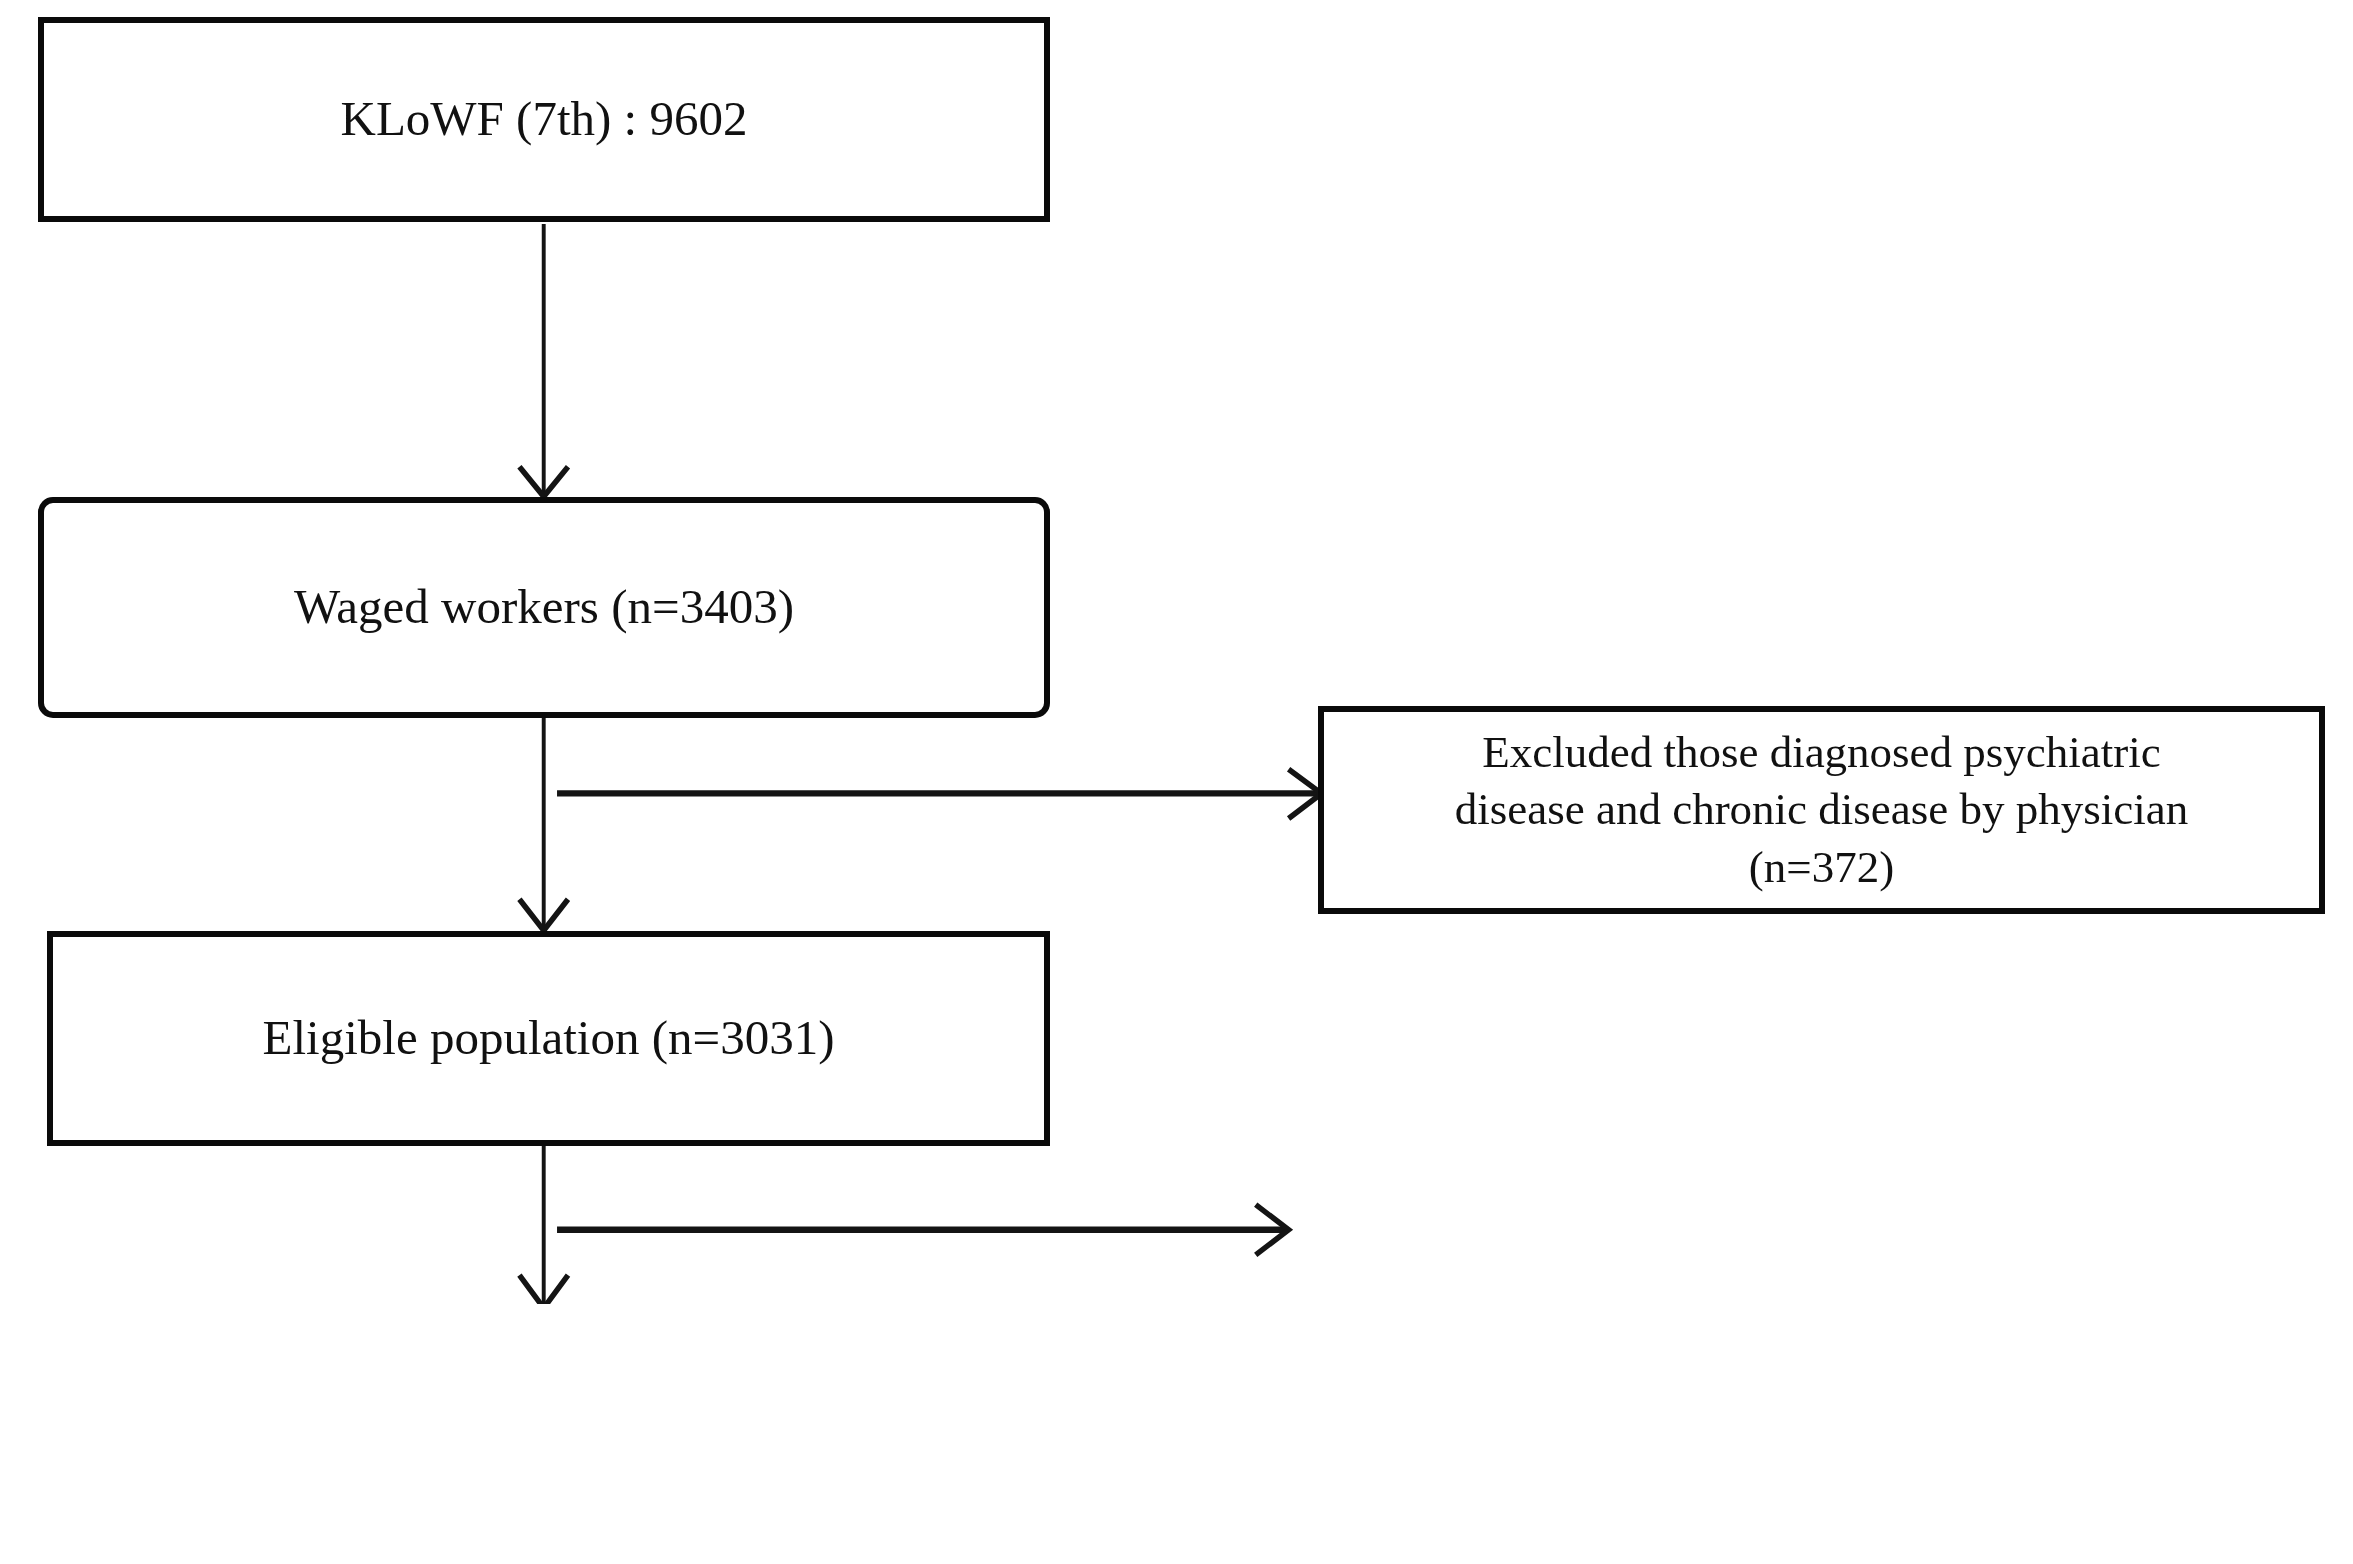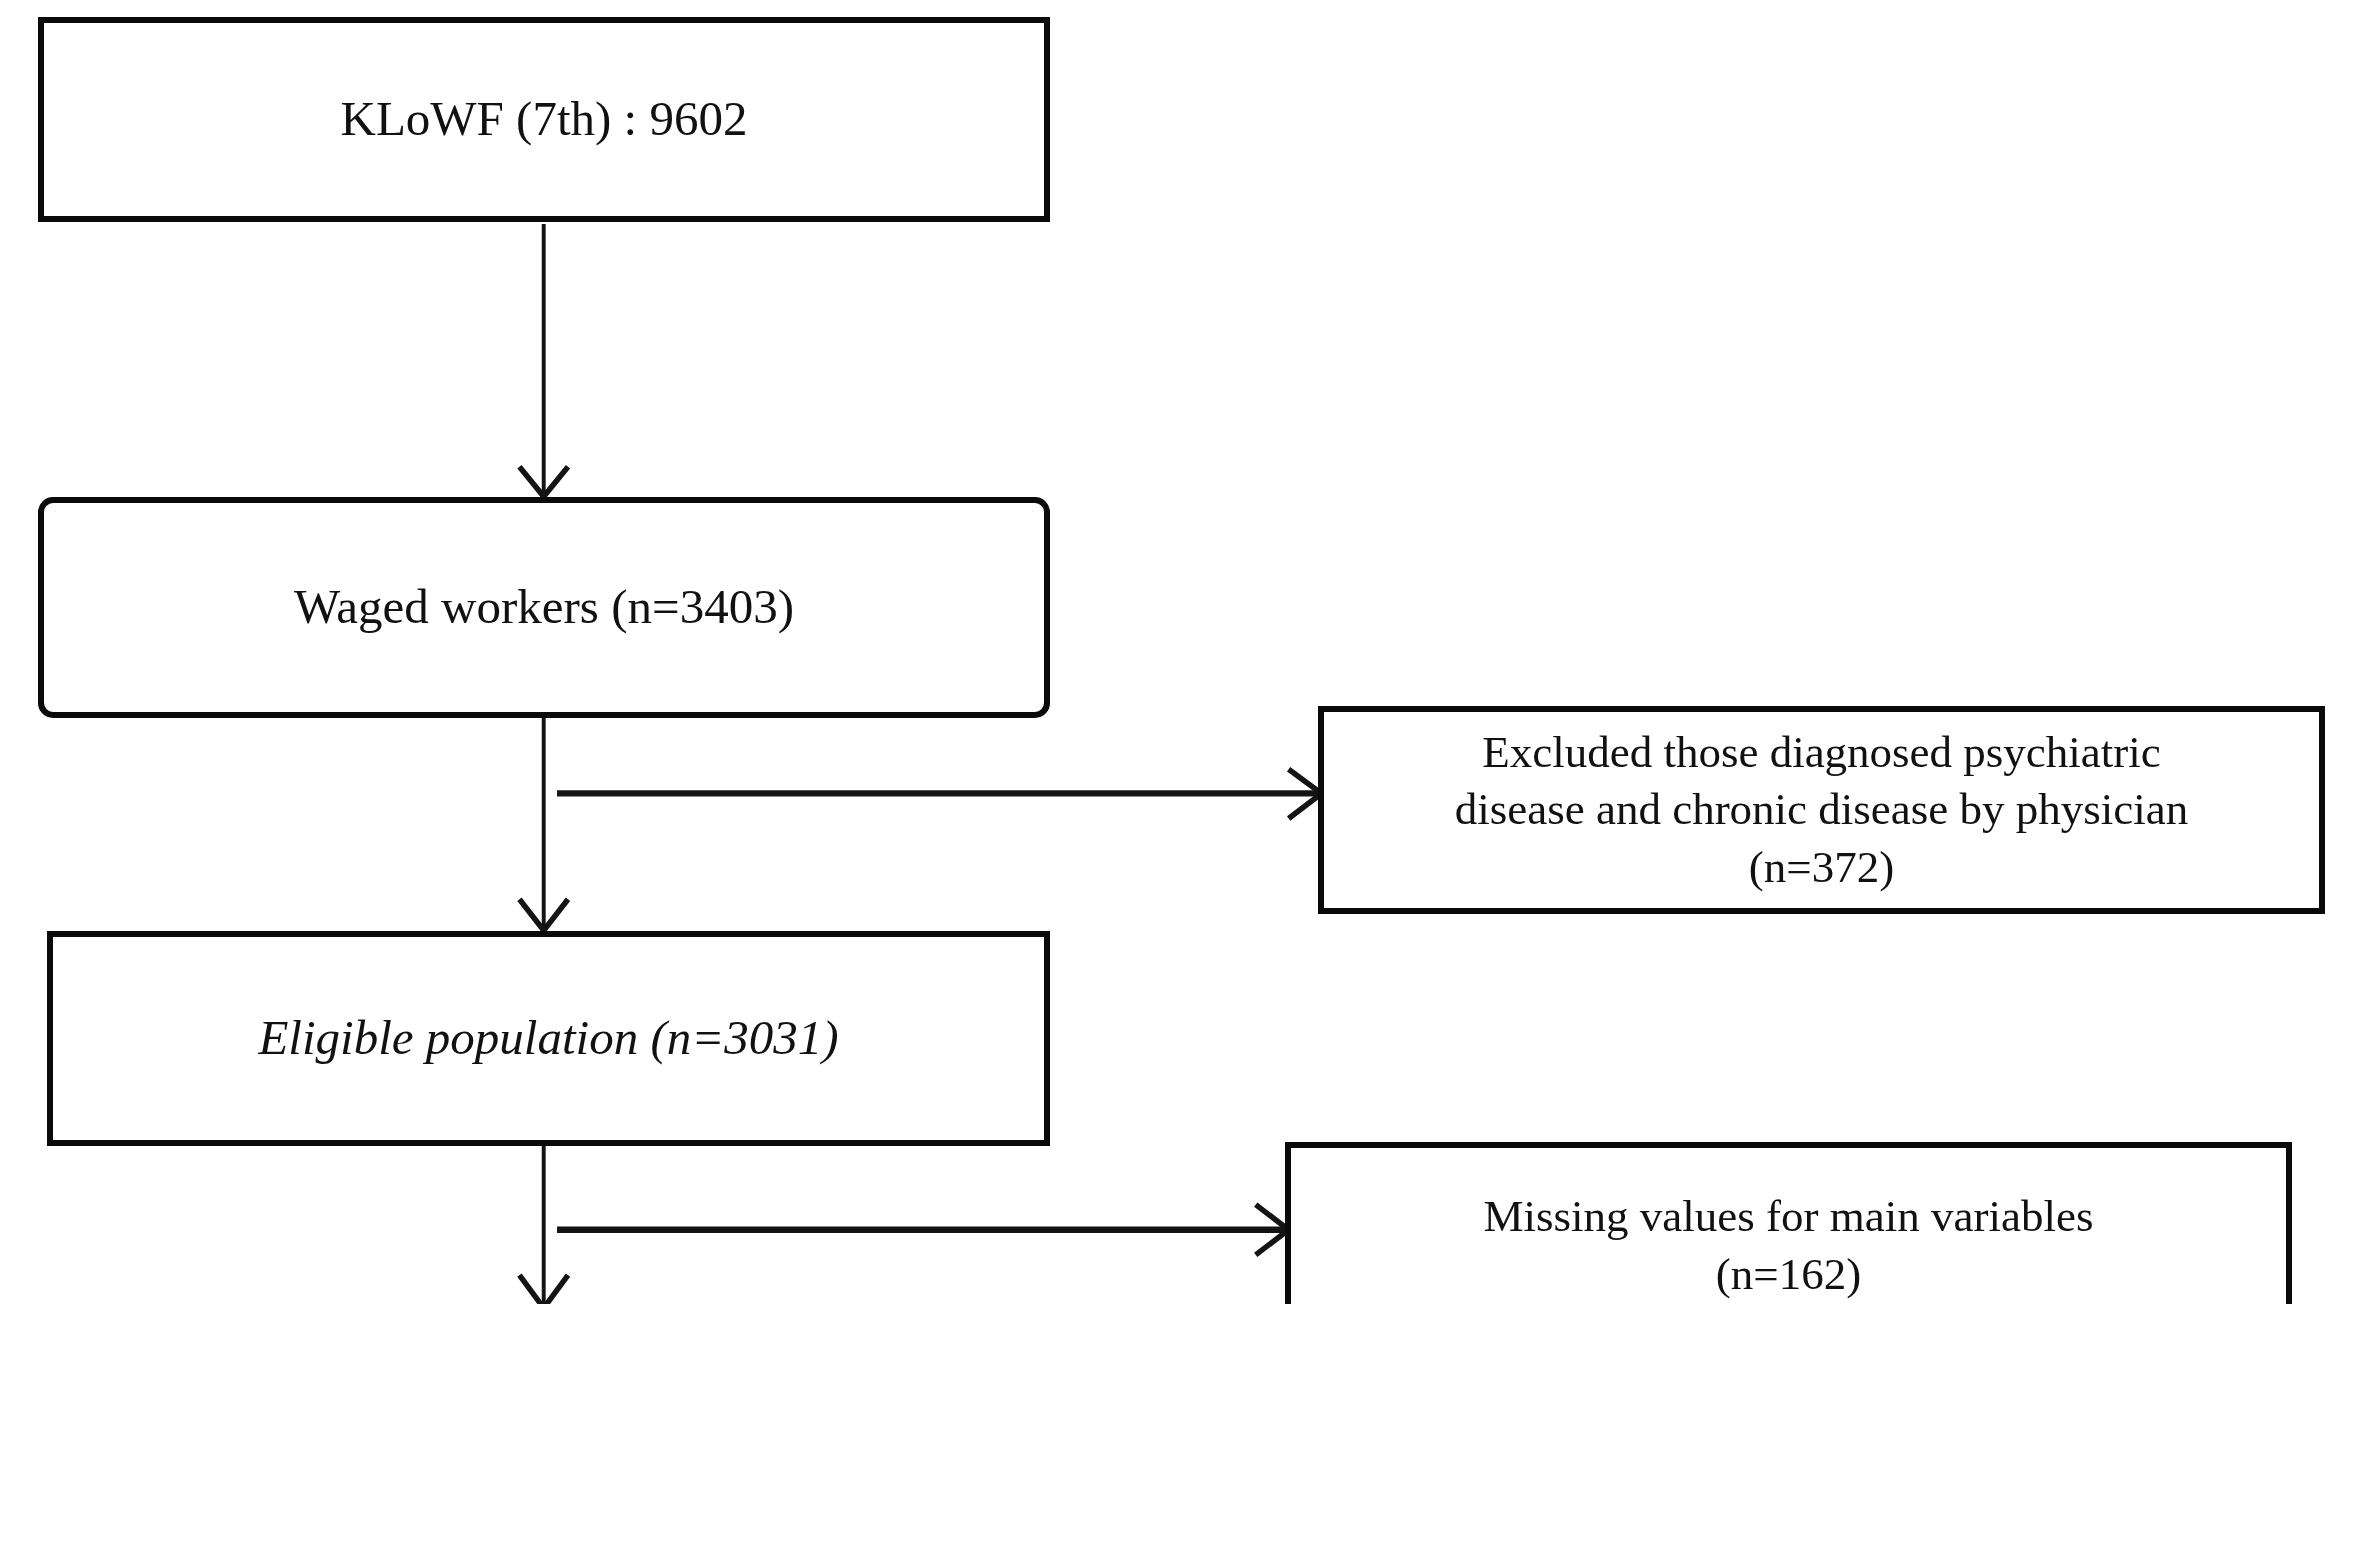--- a/index.html
+++ b/index.html
@@ -28,21 +28,21 @@
     line-height: 1.28;
   }
   .node .label {
     display: block;
     padding: 0 14px;
     white-space: pre-line;
   }
   
   #node-source   { left: 38px;  top: 17px;   width: 1012px; height: 205px; font-size: 49px; }
   #node-waged    { left: 38px;  top: 497px;  width: 1012px; height: 221px; font-size: 49px; border-radius: 15px; }
-  #node-eligible { left: 47px;  top: 931px; width: 1003px; height: 215px; font-size: 49px; font-style: italic; }
+  #node-eligible { left: 47px;  top: 931px; width: 1003px; height: 215px; font-size: 49px; }
   #node-final    { left: 38px;  top: 1325px; width: 1012px; height: 211px; font-size: 49px; }
 
   
   #node-excl-dx  { left: 1318px; top: 706px;  width: 1007px; height: 208px; font-size: 45px; }
   #node-excl-miss{ left: 1285px; top: 1142px; width: 1007px; height: 207px; font-size: 45px; }
 
   
   #connectors {
     position: absolute;
     left: 0; top: 0;
@@ -102,20 +102,16 @@
   <div class="node" id="node-excl-dx">
     <span class="label">Excluded those diagnosed  psychiatric
 disease and chronic disease by physician
 (n=372)</span>
   </div>
 
   <div class="node" id="node-eligible">
     <span class="label">Eligible population (n=3031)</span>
   </div>
 
-  <div class="node" id="node-excl-miss">
-    <span class="label">Missing values for main variables
-(n=162)</span>
-  </div>
 
 
 </div>
 
 
 </body></html>

